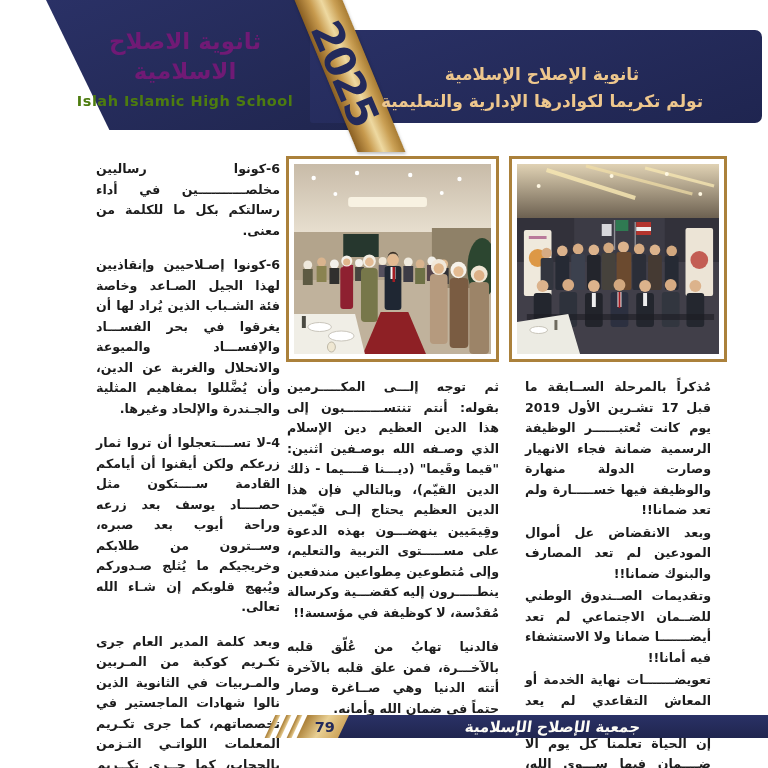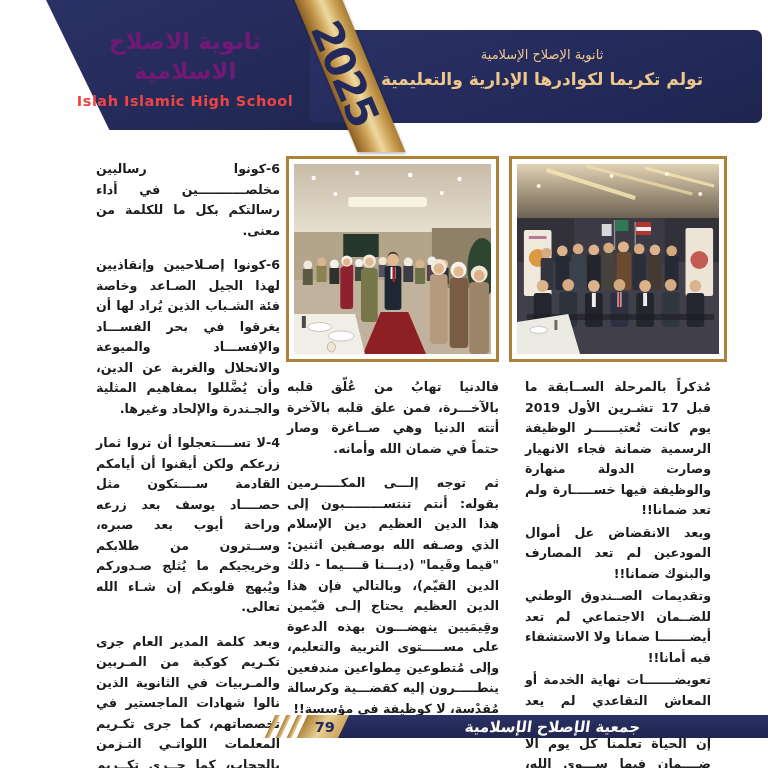--- a/index.html
+++ b/index.html
@@ -25,23 +25,23 @@
     box-shadow:0 2px 3px rgba(0,0,0,.25);
   }
   .year-label{
     position:absolute;left:300px;top:38px;width:90px;height:70px;
     display:flex;align-items:center;justify-content:center;
     transform:rotate(67deg);
     font-size:42px;font-weight:bold;color:#232a5b;letter-spacing:-2px;
   }
   .logo-box{position:absolute;left:70px;top:27px;width:230px;text-align:center;}
   .logo-ar{font-size:23px;font-weight:bold;color:#701a75;line-height:1.3;}
-  .logo-en{font-size:14.5px;font-weight:bold;color:#ef4444;letter-spacing:.5px;margin-top:6px;}
+  .logo-en{font-size:14.5px;font-weight:bold;color:#4d7c0f;letter-spacing:.5px;margin-top:6px;}
   .hdr-title{position:absolute;left:330px;top:47px;width:424px;text-align:center;direction:rtl;color:#eec78d;}
-  .hdr-title-l1{font-size:13px;font-weight:normal;}
+  .hdr-title-l1{font-size:17px;font-weight:bold;margin-top:17px;}
   .hdr-title-l2{font-size:17px;font-weight:bold;margin-top:7px;}
   
   .photo-frame{
     position:absolute;box-sizing:border-box;border:3px solid #ab813b;background:#fff;padding:5px;
   }
   .photo-frame svg{display:block;width:100%;height:100%;}
   #frame1{left:286px;top:156px;width:213px;height:206px;}
   #frame2{left:509px;top:156px;width:218px;height:206px;}
   
   .col{
@@ -261,22 +261,22 @@
 </div>
 
 <div id="col-left" class="col">
   <p>6-كونوا رساليين مخلصـــــــــــين في أداء رسالتكم بكل ما للكلمة من معنى.</p>
   <p>6-كونوا إصـلاحيين وإنقاذيين لهذا الجيل الصـاعد وخاصة فئة الشـباب الذين يُراد لها أن يغرقوا في بحر الفســـاد والإفســـاد والميوعة والانحلال والغربة عن الدين، وأن يُضَّللوا بمفاهيم المثلية والجـندرة والإلحاد وغيرها.</p>
   <p>4-لا تســــتعجلوا أن تروا ثمار زرعكم ولكن أيقنوا أن أيامكم القادمة ســــتكون مثل حصــــاد يوسف بعد زرعه وراحة أيوب بعد صبره، وســترون من طلابكم وخريجيكم ما يُثلج صـدوركم ويُبهج قلوبكم إن شـاء الله تعالى.</p>
   <p>وبعد كلمة المدير العام جرى تكـريم كوكبة من المـربين والمـربيات في الثانوية الذين نالوا شهادات الماجستير في تخصصاتهم، كما جرى تكـريم المعلمات اللواتـي التـزمن بالحجاب، كما جــرى تكــريم أفــراد الهيئة التعليمية الذين نال طلابهم تقديــــــرات مشرفة في الشهادة الثانوية العامة. وفي الختام جــــرى تقطيع قوالب الحلوى والتقاط الصور التذكارية.</p>
 </div>
 
 <div id="col-mid" class="col">
+  <p>ثم توجه إلـــى المكـــــرمين بقوله: أنتم تنتســـــــــبون إلى هذا الدين العظيم دين الإسلام الذي وصـفه الله بوصـفين اثنين: "قيما وقَيما" (ديـــنا قــــيما - ذلك الدين القيّم)، وبالتالي فإن هذا الدين العظيم يحتاج إلـى قيّمين وقِيمَيين ينهضـــون بهذه الدعوة على مســـــتوى التربية والتعليم، وإلى مُتطوعين مِطواعين مندفعين ينطـــــرون إليه كقضـــية وكرسالة مُقدْسة، لا كوظيفة في مؤسسة!!</p>
   <p>فالدنيا تهابُ من عُلّق قلبه بالآخـــرة، فمن علق قلبه بالآخرة أتته الدنيا وهي صــاغرة وصار حتماً في ضمان الله وأمانه.</p>
-  <p>ثم توجه إلـــى المكـــــرمين بقوله: أنتم تنتســـــــــبون إلى هذا الدين العظيم دين الإسلام الذي وصـفه الله بوصـفين اثنين: "قيما وقَيما" (ديـــنا قــــيما - ذلك الدين القيّم)، وبالتالي فإن هذا الدين العظيم يحتاج إلـى قيّمين وقِيمَيين ينهضـــون بهذه الدعوة على مســـــتوى التربية والتعليم، وإلى مُتطوعين مِطواعين مندفعين ينطـــــرون إليه كقضـــية وكرسالة مُقدْسة، لا كوظيفة في مؤسسة!!</p>
 </div>
 
 <div id="col-right" class="col tight">
   <p>مُذكراً بالمرحلة الســابقة ما قبل 17 تشـرين الأول 2019 يوم كانت تُعتبــــــر الوظيفة الرسمية ضمانة فجاء الانهيار وصارت الدولة منهارة والوظيفة فيها خســـــارة ولم تعد ضمانا!!</p>
   <p>وبعد الانقضاض عل أموال المودعين لم تعد المصارف والبنوك ضمانا!!</p>
   <p>وتقديمات الصــندوق الوطني للضــمان الاجتماعي لم تعد أيضـــــــا ضمانا ولا الاستشفاء فيه أمانا!!</p>
   <p>تعويضـــــــات نهاية الخدمة أو المعاش التقاعدي لم يعد ضمانا !! وهكذا..</p>
   <p>إن الحياة تعلمنا كل يوم ألا ضــــمان فيها ســـوى الله، فالله تعالى هو الأمان الوحيد في فوضى هذا العالم.</p>
 </div>
 

